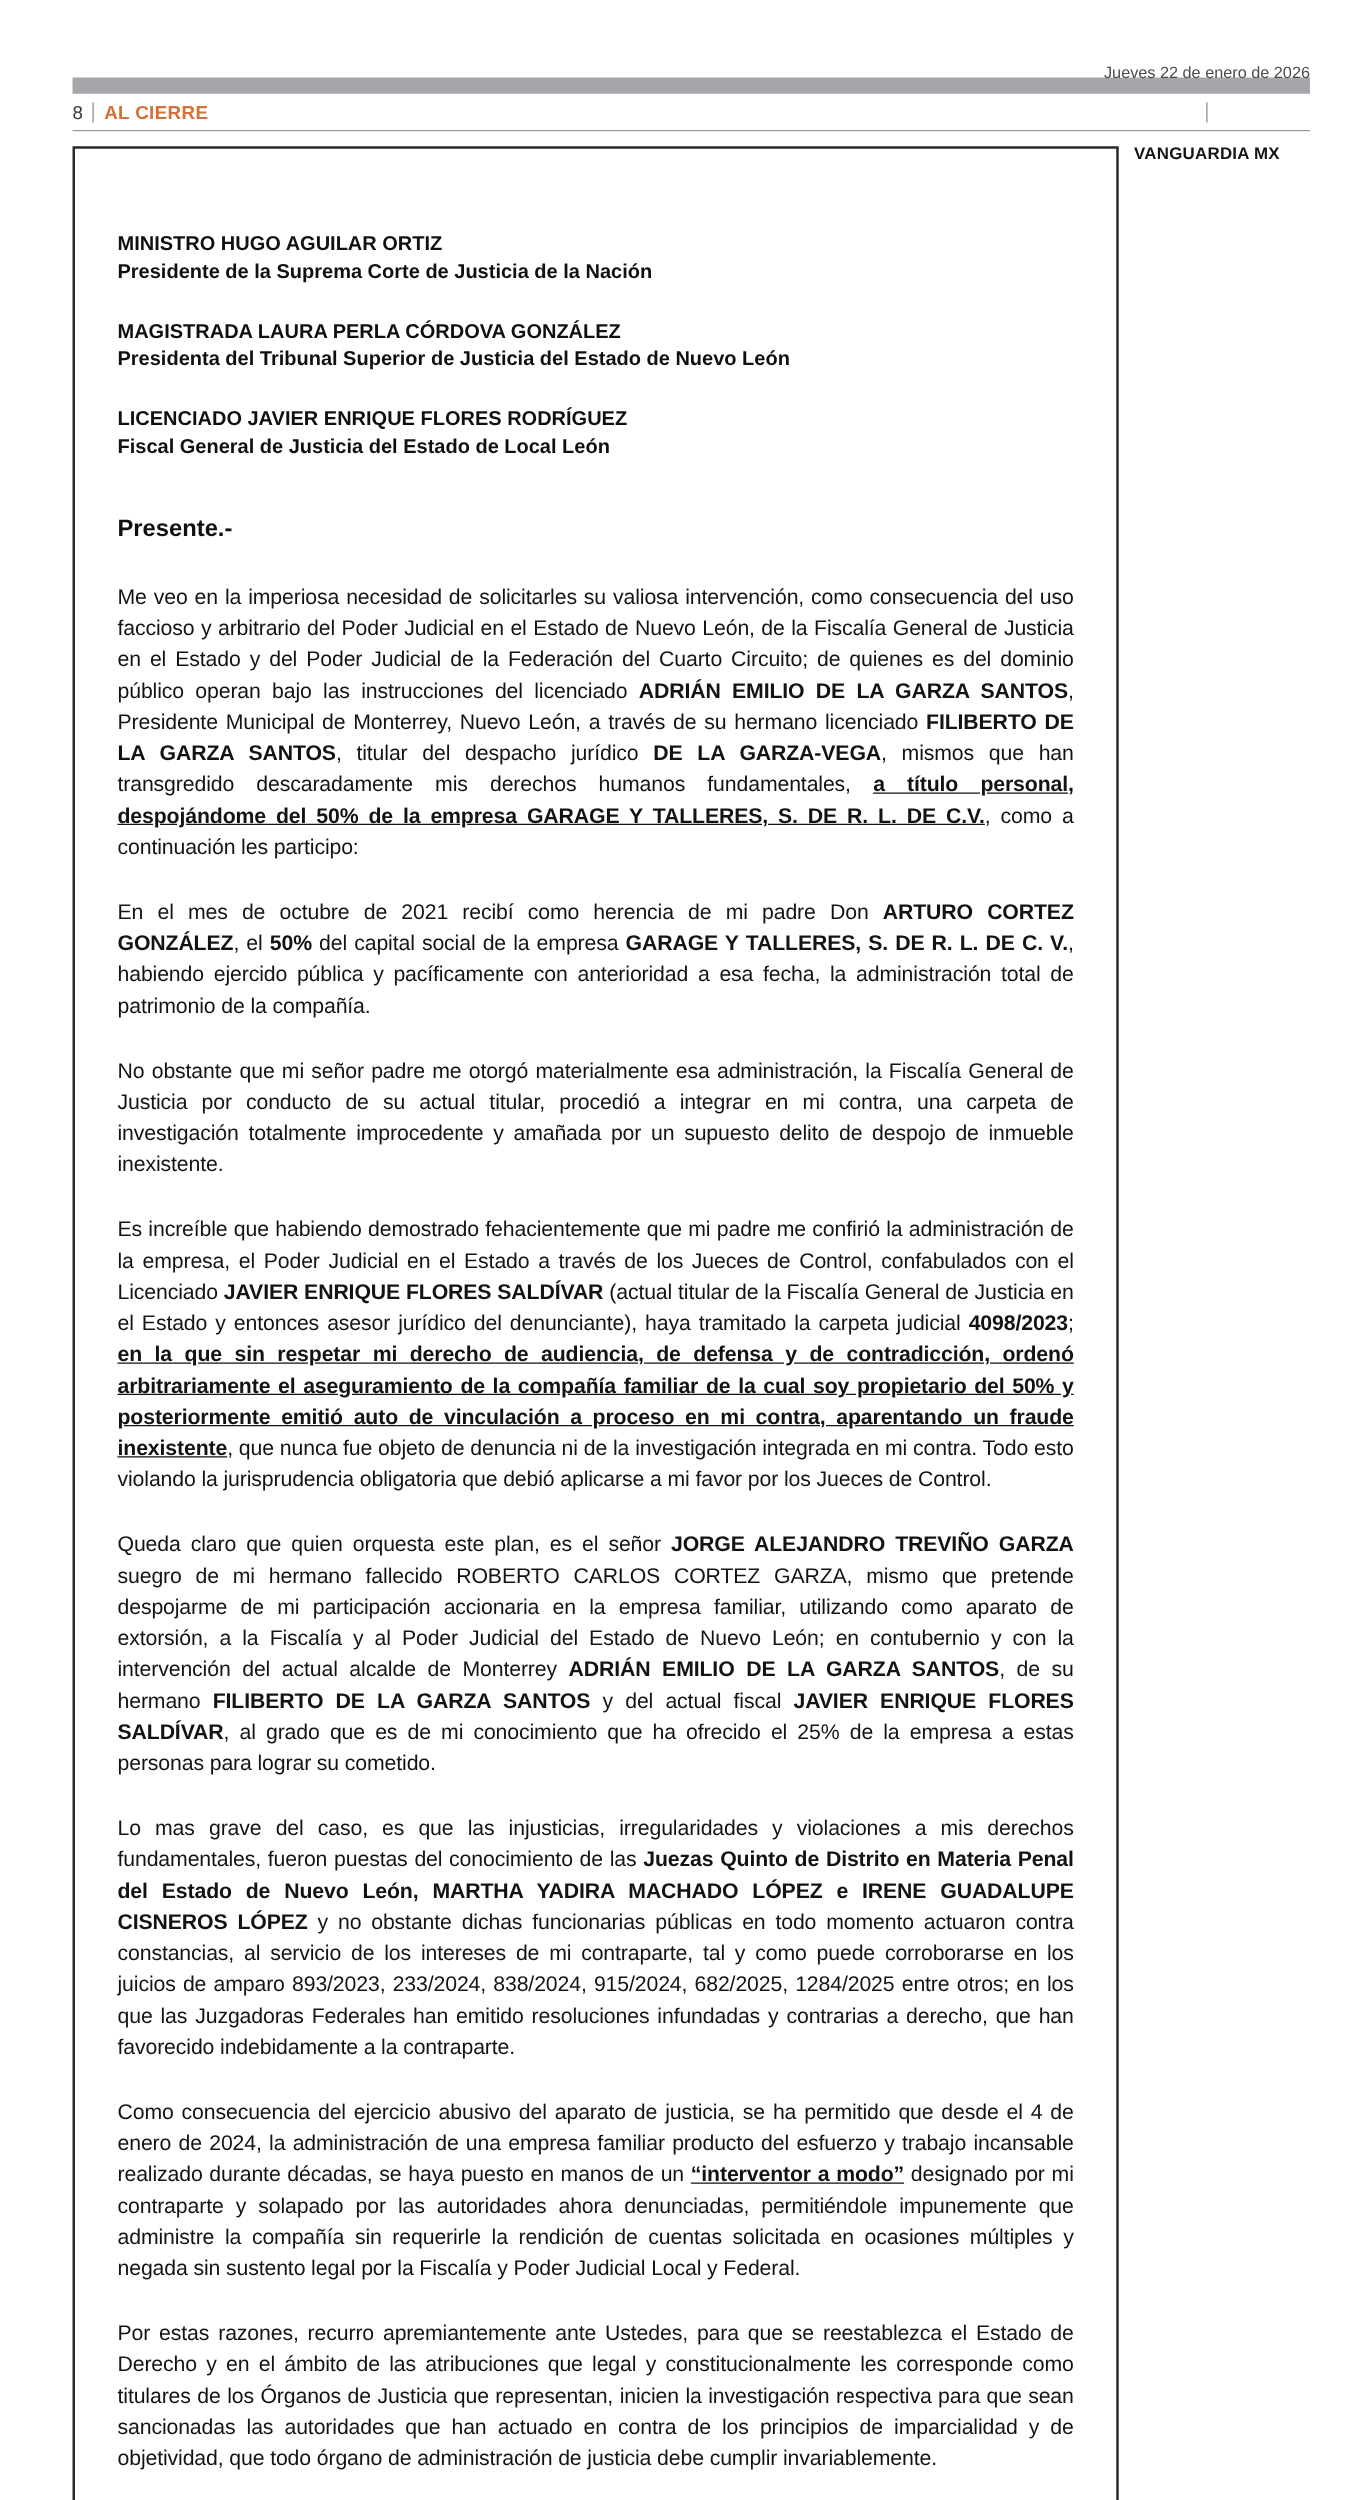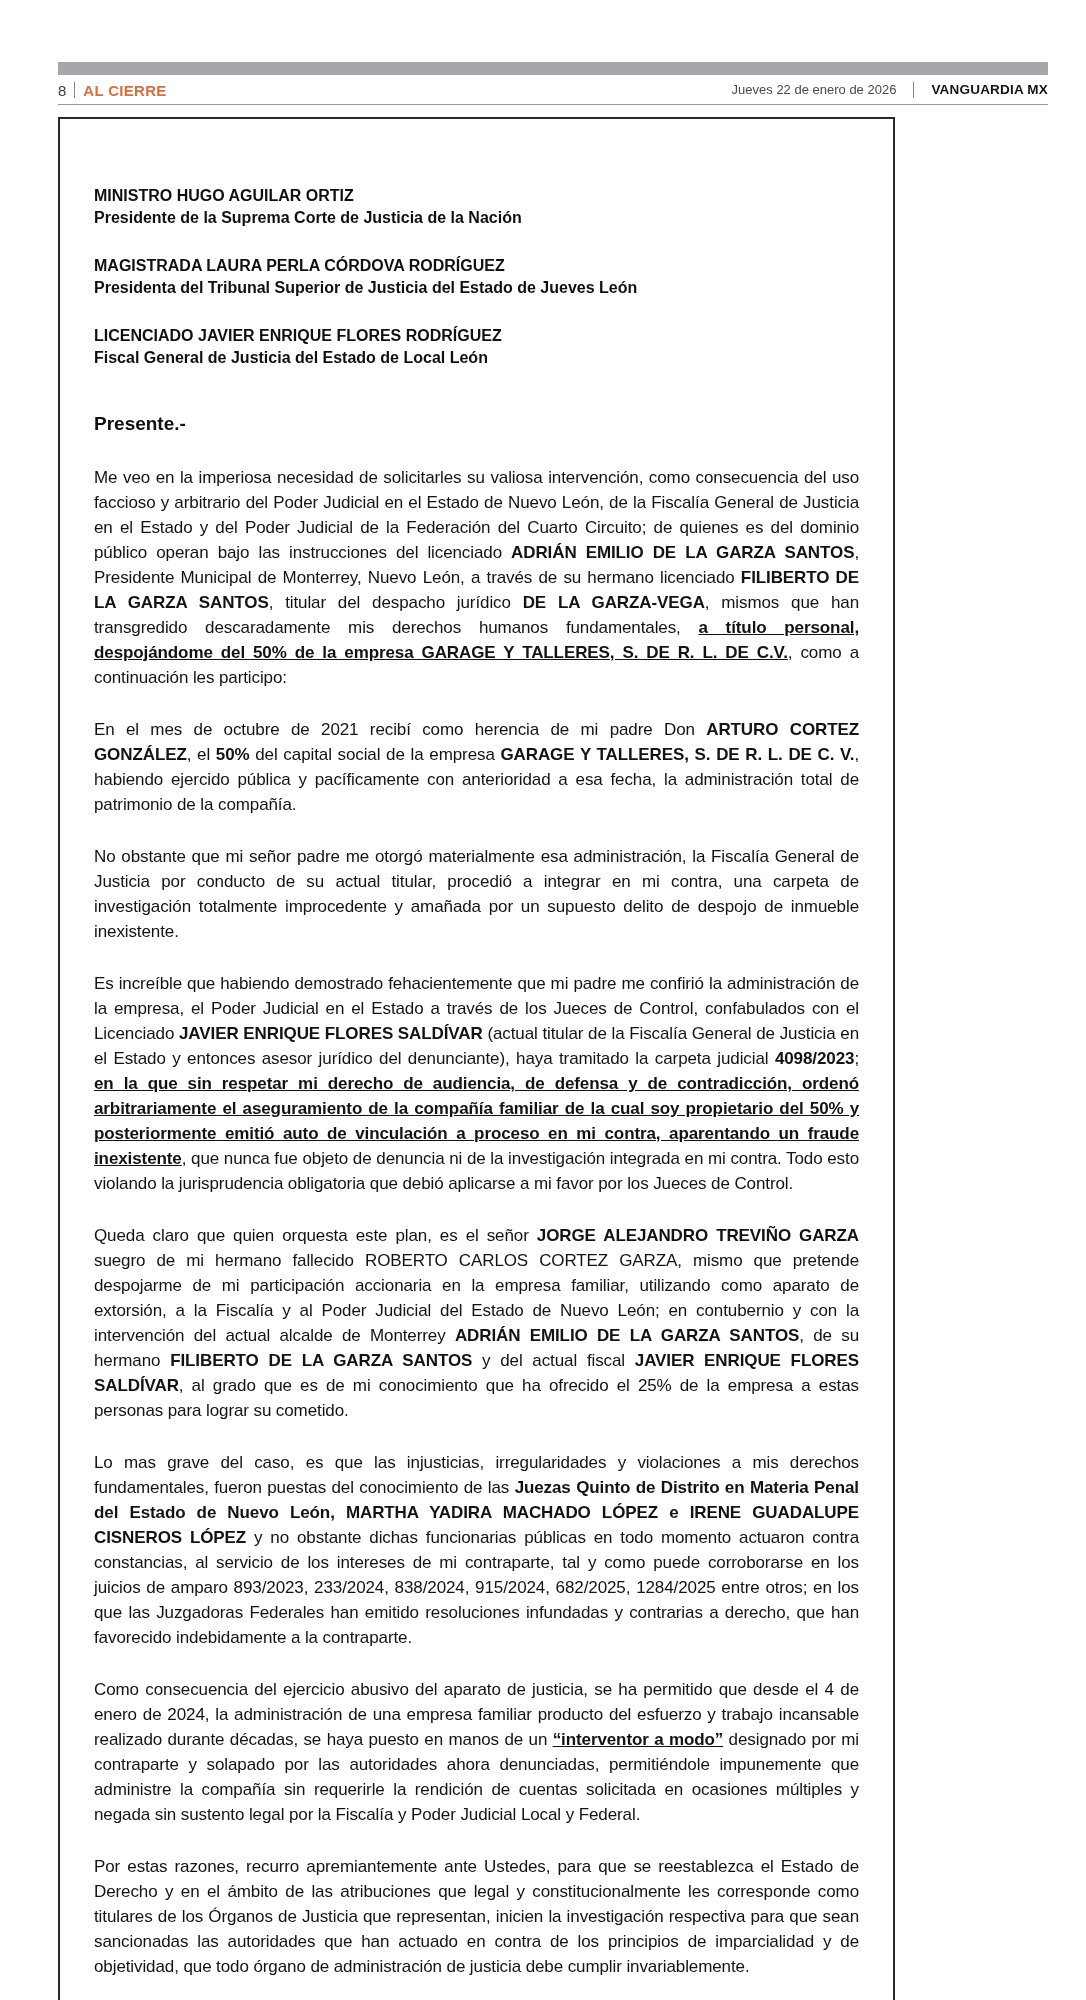--- a/index.html
+++ b/index.html
@@ -19,21 +19,21 @@
   .masthead-row{
     position:absolute;left:58px;top:79px;width:990px;height:22px;
     display:flex;align-items:center;justify-content:space-between;
   }
   .mast-left{display:flex;align-items:center;gap:8px;}
   .page-num{font-size:15px;color:#3c3c3e;}
   .mast-divider{width:1px;height:16px;background:#8a8a8e;}
   .section-name{
     font-size:15px;font-weight:bold;letter-spacing:.3px;color:#d5703a;
   }
-  .mast-right{display:flex;align-items:flex-start;gap:17px;}
+  .mast-right{display:flex;align-items:center;gap:17px;flex-direction:column;}
   .mast-date{font-size:13px;color:#4a4a4c;}
   .brand{font-size:13.5px;font-weight:bold;color:#141414;letter-spacing:.2px;}
   .masthead-rule{
     position:absolute;left:58px;top:104px;width:990px;height:1px;background:#9b9b9f;
   }
   
   .letter-box{
     position:absolute;left:58px;top:117px;width:837px;min-height:1815px;
     border:2px solid #2a2a2a;background:#ffffff;
     box-sizing:border-box;
@@ -91,22 +91,22 @@
 
   <div class="masthead-rule"></div>
 
   <div class="letter-box">
     <div id="addressees">
         <div class="addressee">
           <div>MINISTRO HUGO AGUILAR ORTIZ</div>
           <div>Presidente de la Suprema Corte de Justicia de la Nación</div>
         </div>
         <div class="addressee">
-          <div>MAGISTRADA LAURA PERLA CÓRDOVA RODRÍGUEZ</div>
-          <div>Presidenta del Tribunal Superior de Justicia del Estado de Jueves León</div>
+          <div>MAGISTRADA LAURA PERLA CÓRDOVA GONZÁLEZ</div>
+          <div>Presidenta del Tribunal Superior de Justicia del Estado de Nuevo León</div>
         </div>
         <div class="addressee">
           <div>LICENCIADO JAVIER ENRIQUE FLORES RODRÍGUEZ</div>
           <div>Fiscal General de Justicia del Estado de Local León</div>
         </div>
       </div>
 
     <div class="salutation">Presente.-</div>
 
     <div class="body-copy" id="paragraphs">

